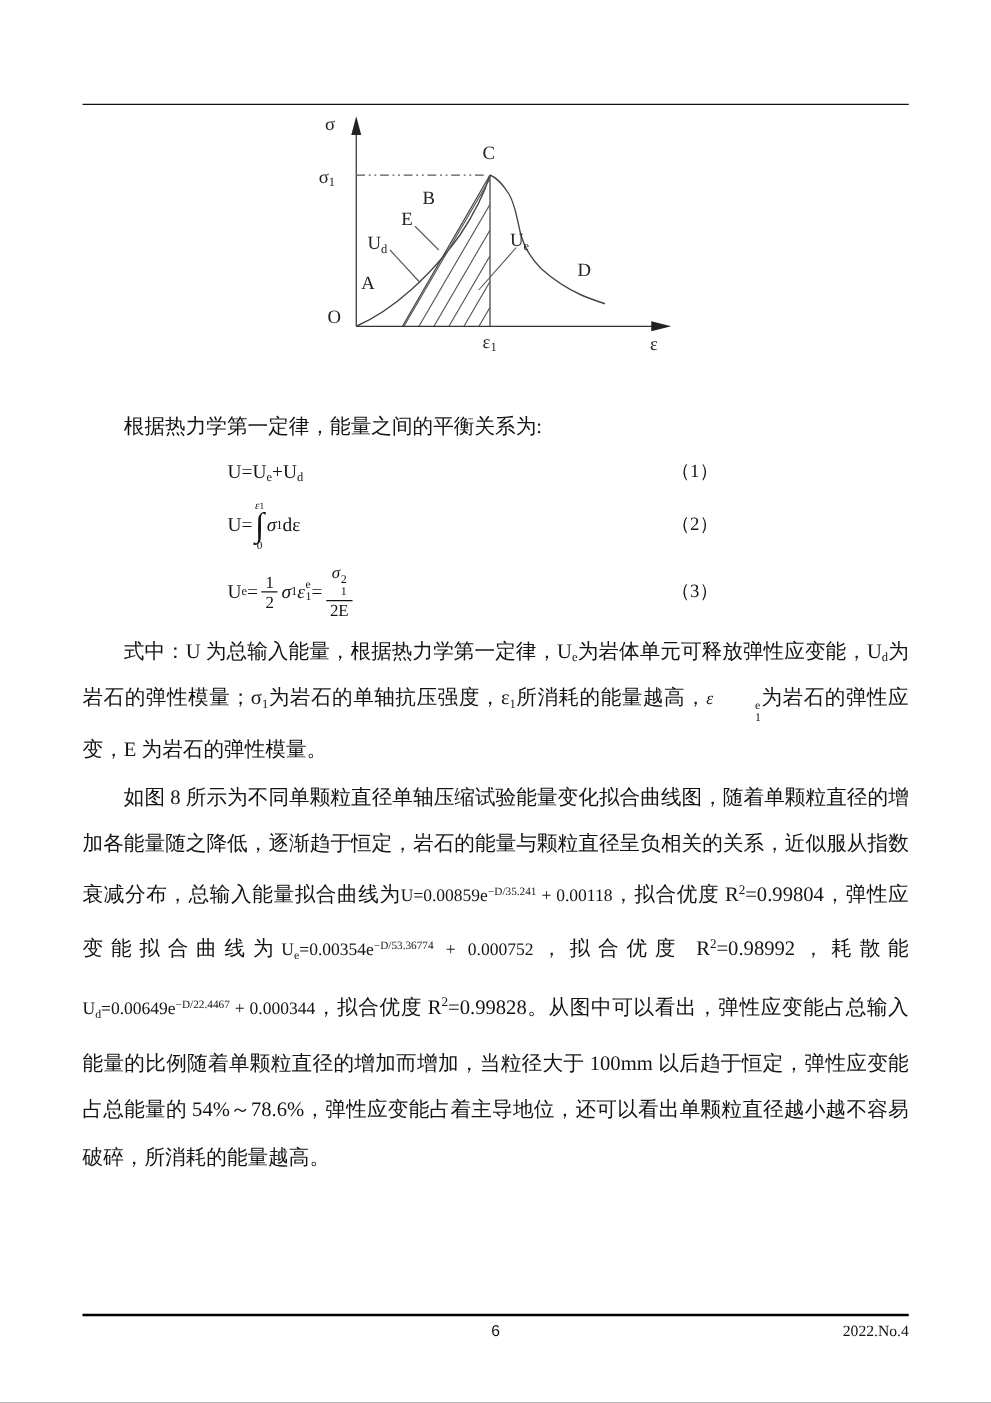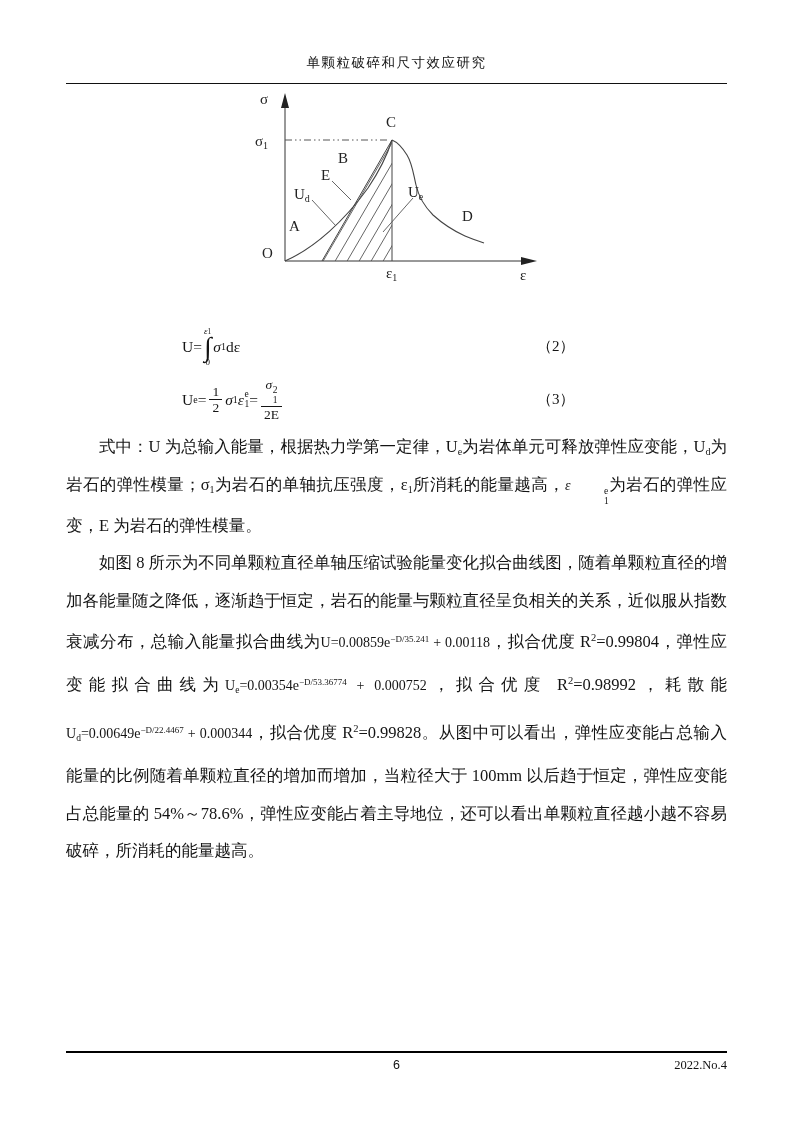--- a/index.html
+++ b/index.html
@@ -52,21 +52,20 @@
   .footer-text { position:absolute; top:1058px; left:66px; width:661px; text-align:center;
                  font-family:"Liberation Sans", sans-serif; font-size:12.5px; color:#111; }
   .footer-issue { position:absolute; top:1058px; right:66px;
                   font-family:Liberation Serif, serif; font-size:12.5px; color:#111; }
 </style>
 </head>
 <body>
 
 <div class="page">
 
-  <div class="header-title">单颗粒破碎和尺寸效应研究</div>
   <div class="header-rule"></div>
 
   <svg class="fig" viewBox="230 88 330 200">
     <defs>
       <clipPath id="hatchclip">
           <polygon points="322,261 392,139 392,261"></polygon>
         </clipPath>
     </defs>
     <g stroke="#333" stroke-width="1" fill="none">
       <line x1="285" y1="261" x2="285" y2="104"></line>
@@ -112,21 +111,28 @@
     <text x="408" y="197"><tspan>U</tspan><tspan class="sub" dy="3">e</tspan></text>
     <text x="462" y="221"><tspan>D</tspan></text>
     <text x="262" y="258"><tspan>O</tspan></text>
     <text x="386" y="278"><tspan>ε</tspan><tspan class="sub" dy="3">1</tspan></text>
     <text x="520" y="280"><tspan>ε</tspan></text>
   </svg>
 
 
   <div class="body-block">
 
+    <p class="para">根据热力学第一定律，能量之间的平衡关系为:</p>
 
+    <div class="eq-row h1">
+      <span class="eq-body">
+        <span><span>U=U</span><span class="esub">e</span><span>+U</span><span class="esub">d</span></span>
+      </span>
+      <span class="eq-num">（1）</span>
+    </div>
 
     <div class="eq-row h2">
       <span class="eq-body">
         <span>U=</span>
           <span class="intwrap">
             <span class="lim"><span class="greek">ε</span><span class="tiny">1</span></span>
             <span class="sign">∫</span>
             <span class="lim">0</span>
           </span>
           <span class="greek">σ</span>

